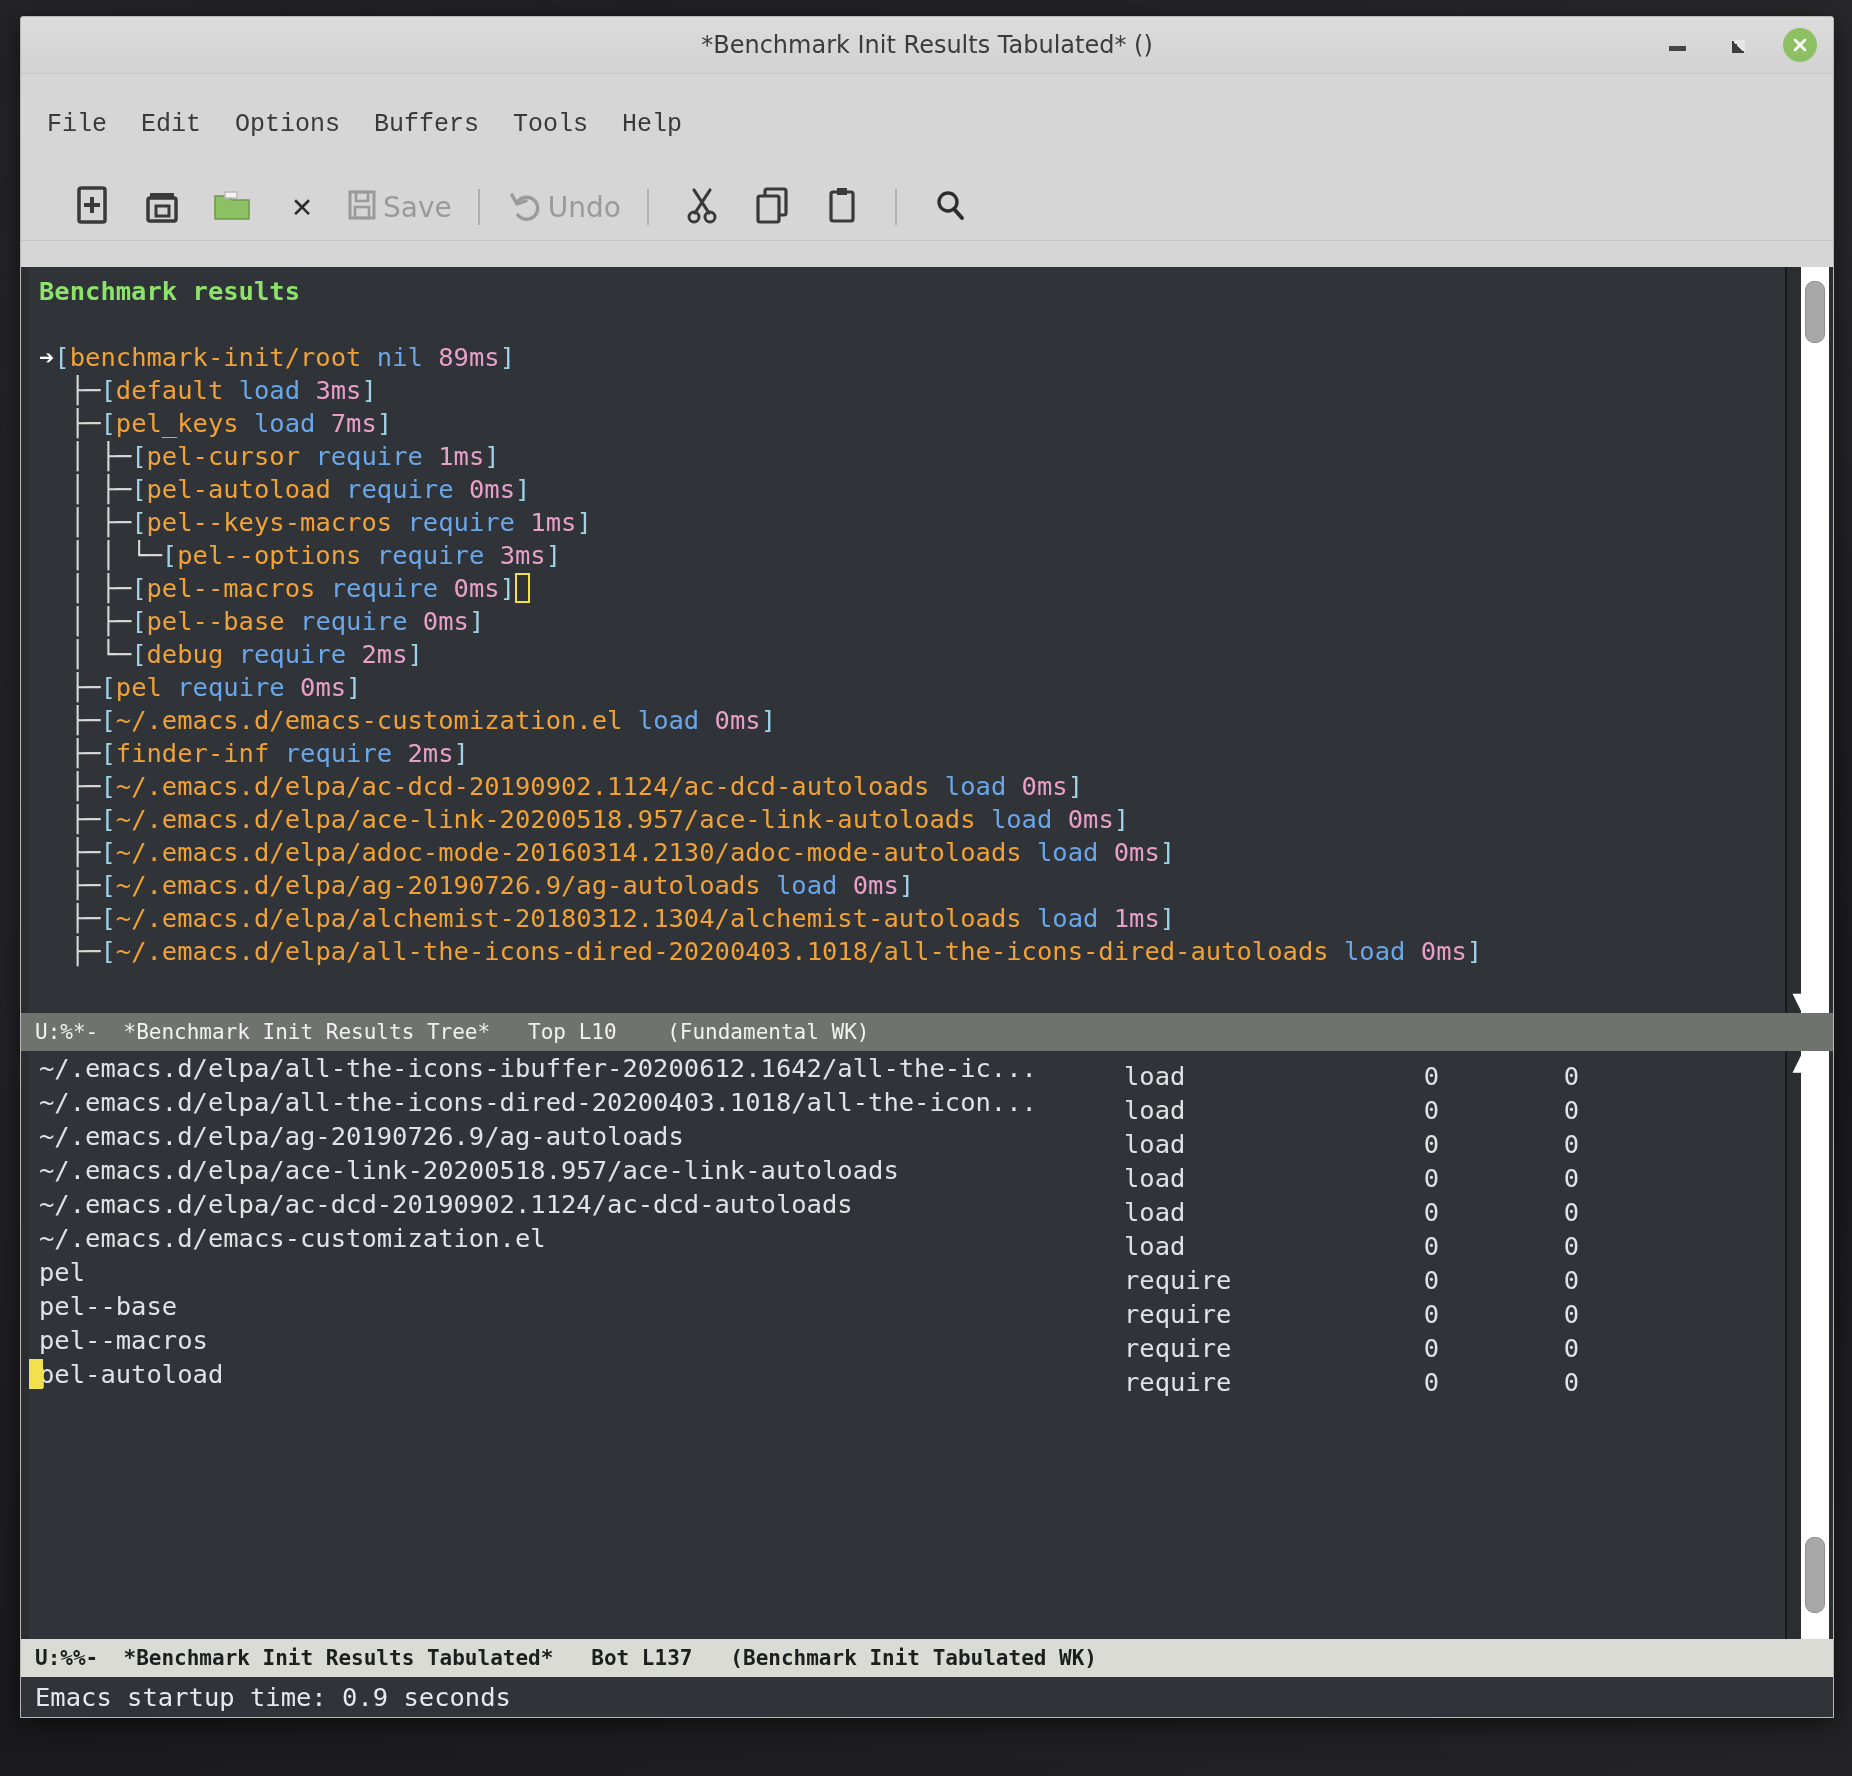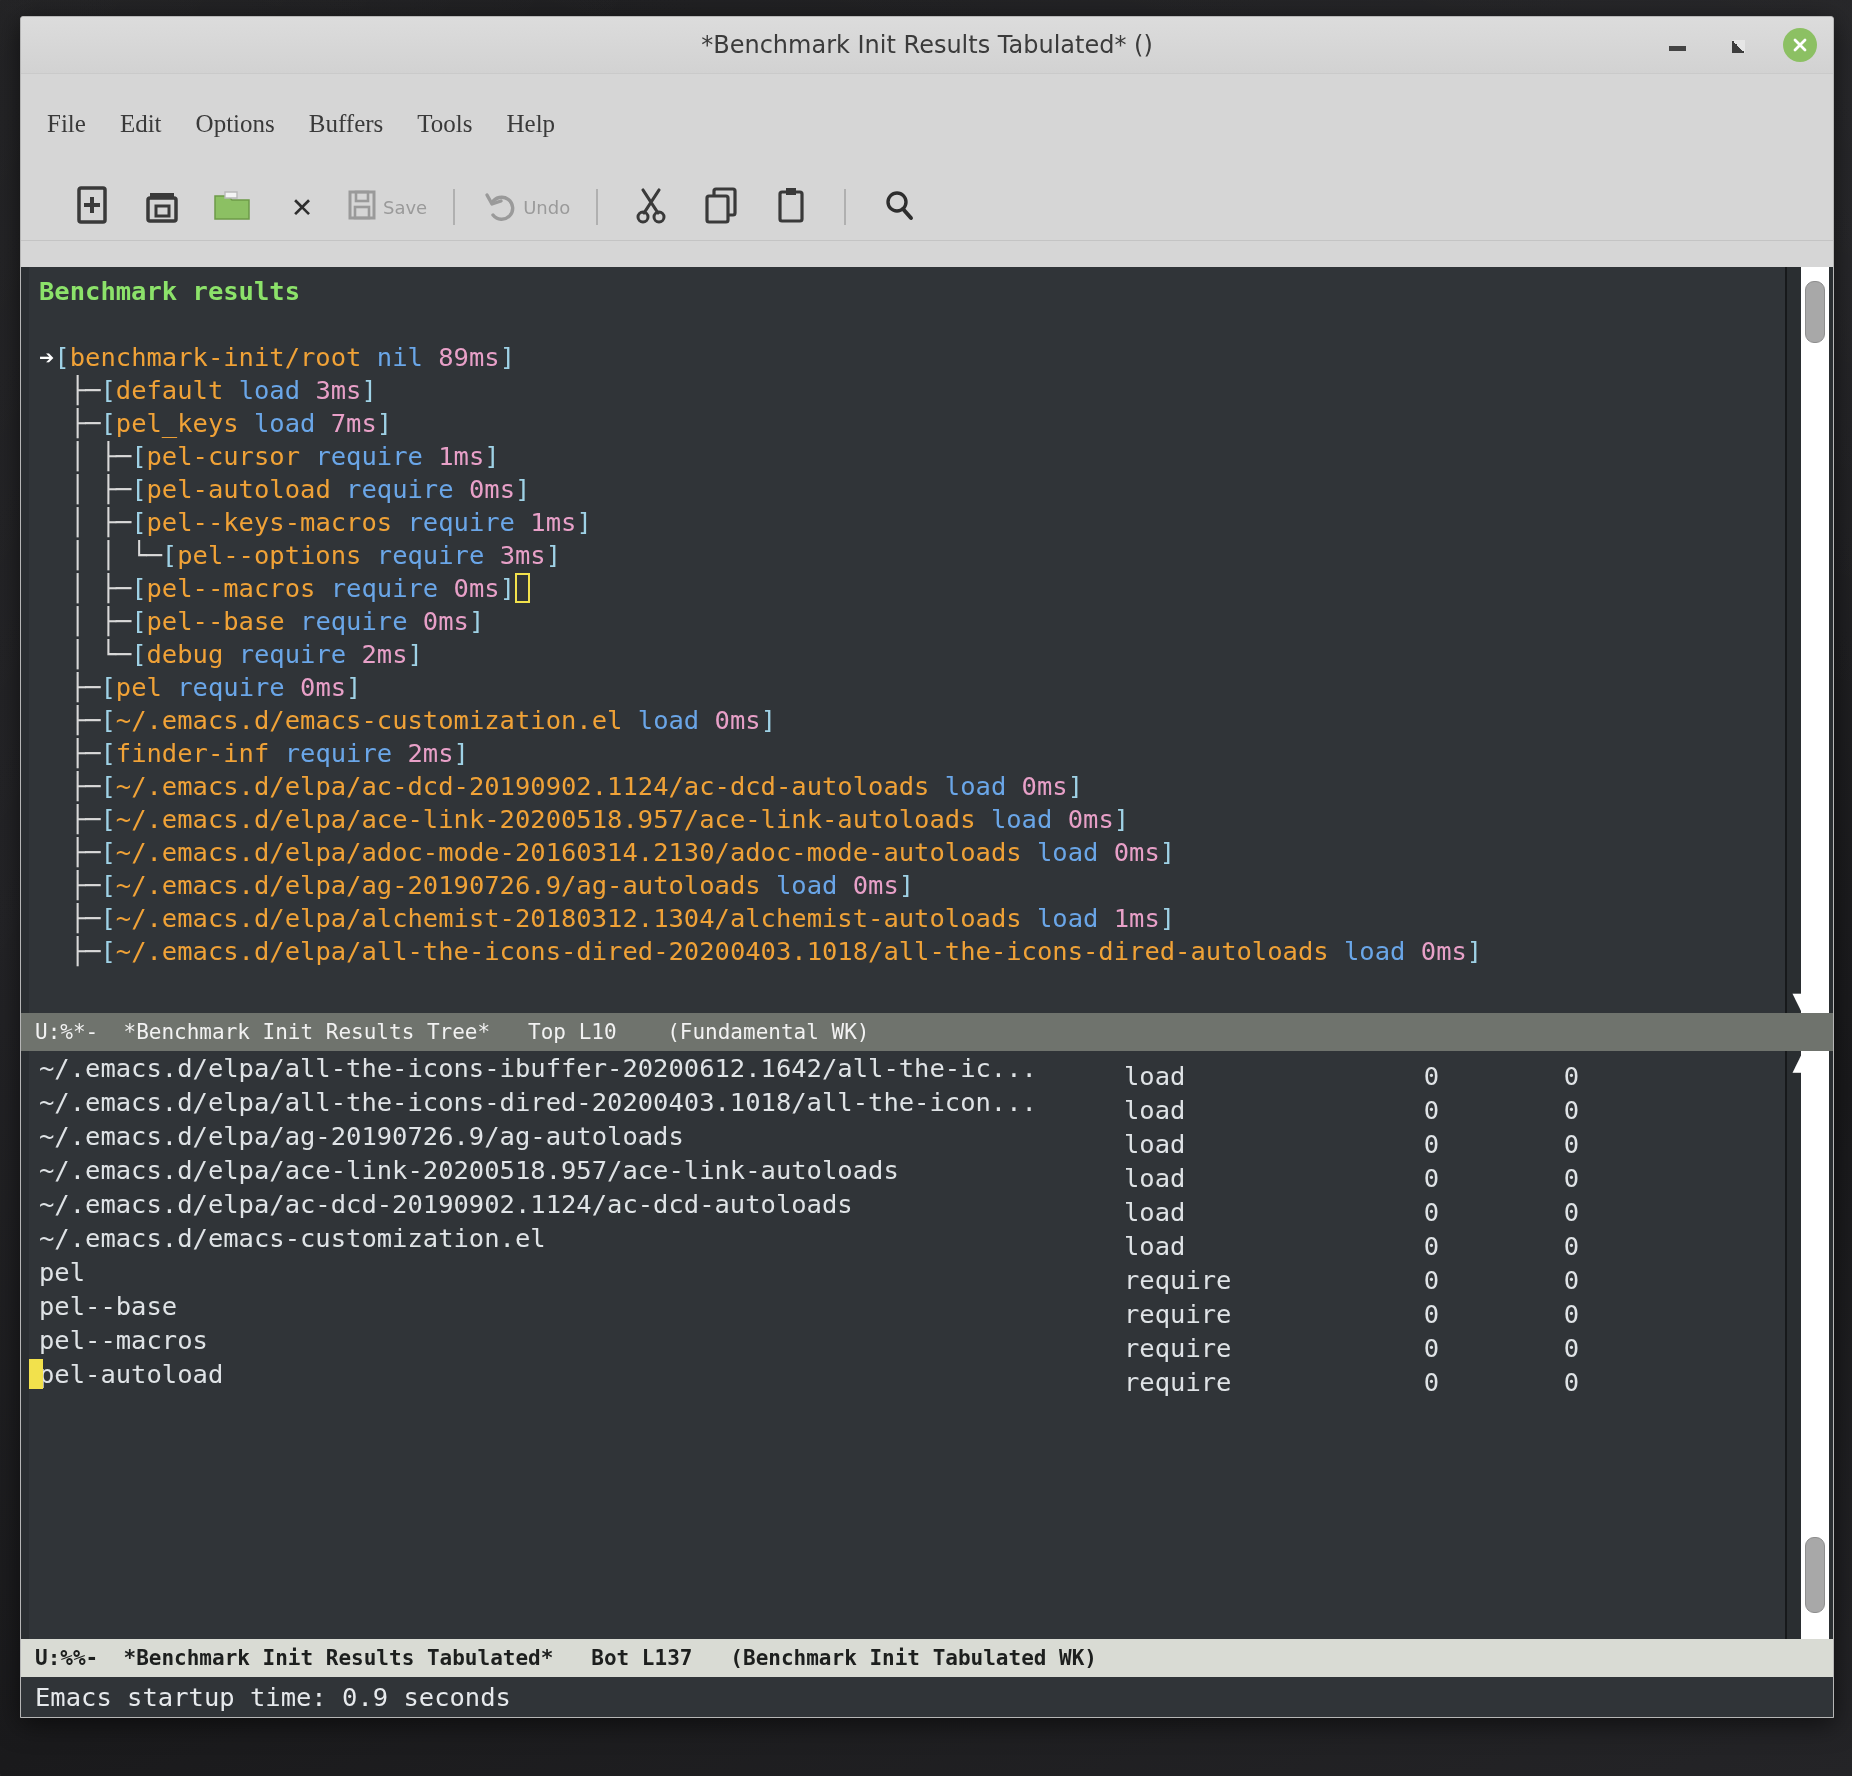--- a/index.html
+++ b/index.html
@@ -99,38 +99,38 @@
     height: 48px;
     background: #d6d6d6;
     display: flex;
     align-items: center;
     padding-left: 26px;
     gap: 34px;
   }
   #menubar .mi {
     font-size: 25px;
     color: #3a3a3a;
-    font-family: Liberation Serif, serif;
+    font-family: Liberation Mono, monospace;
     cursor: default;
   }
 
   
   #toolbar {
     flex: 0 0 66px;
     height: 66px;
     background: #d6d6d6;
     display: flex;
     align-items: center;
     padding-left: 36px;
     gap: 0;
     border-bottom: 1px solid #c4c4c4;
   }
   .tb { width: 70px; height: 54px; display: flex; align-items: center; justify-content: center; }
   .tb.wide { width: auto; padding: 0 8px 0 10px; gap: 6px; }
-  .tb-label { font-size: 18px; color: #9a9a9a; font-family: "DejaVu Sans", sans-serif; }
+  .tb-label { font-size: 28px; color: #9a9a9a; font-family: "DejaVu Sans", sans-serif; }
   .tb-sep { width: 2px; height: 36px; background: #b0b0b0; margin: 0 18px; }
 
   
   #frame {
     flex: 1 1 auto;
     position: relative;
     background: #0ea5e9;
     display: flex;
     flex-direction: column;
     overflow: hidden;

